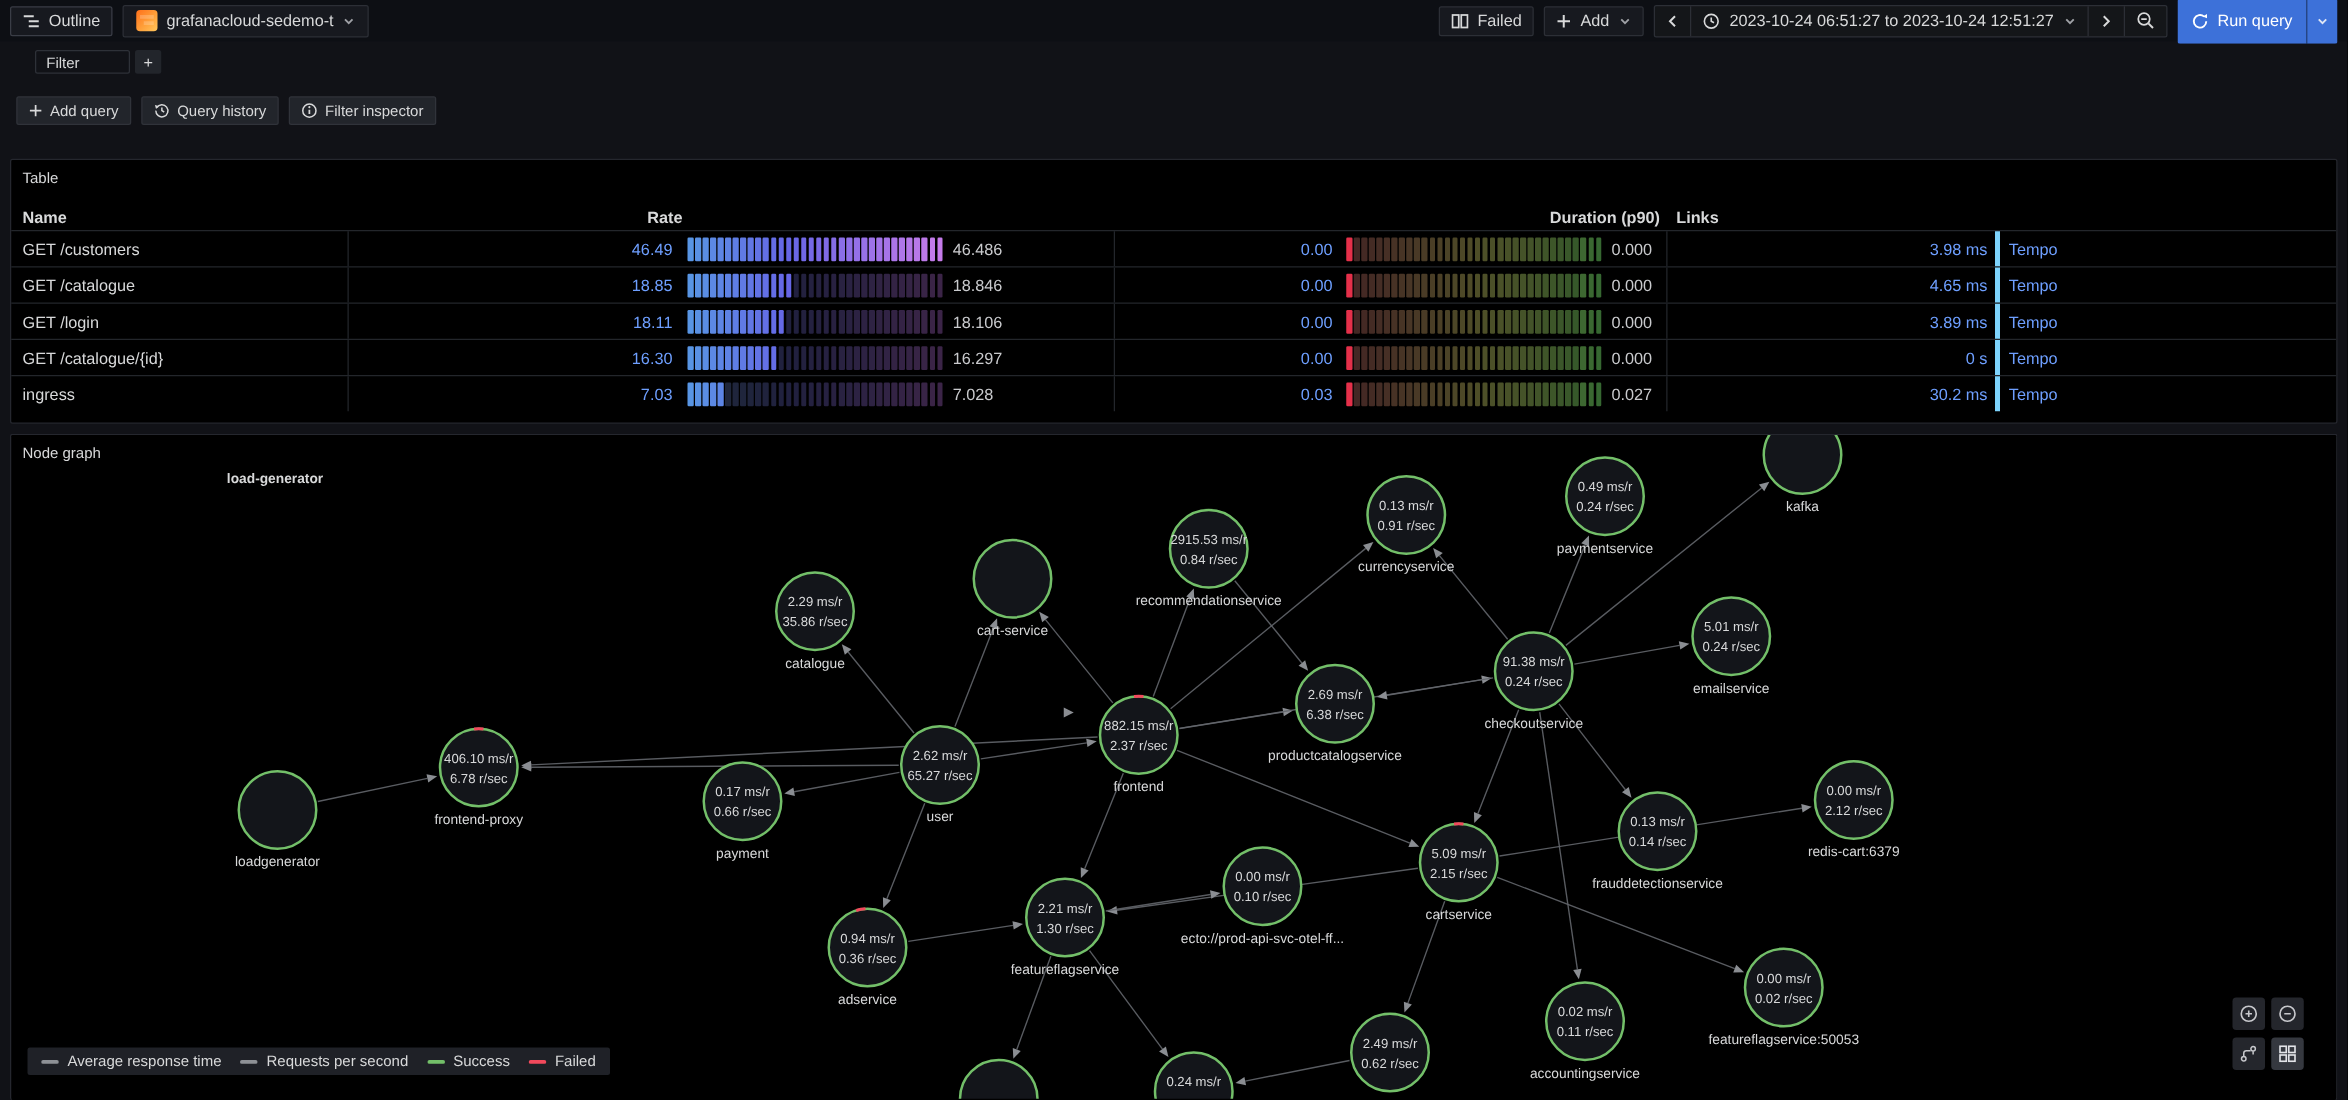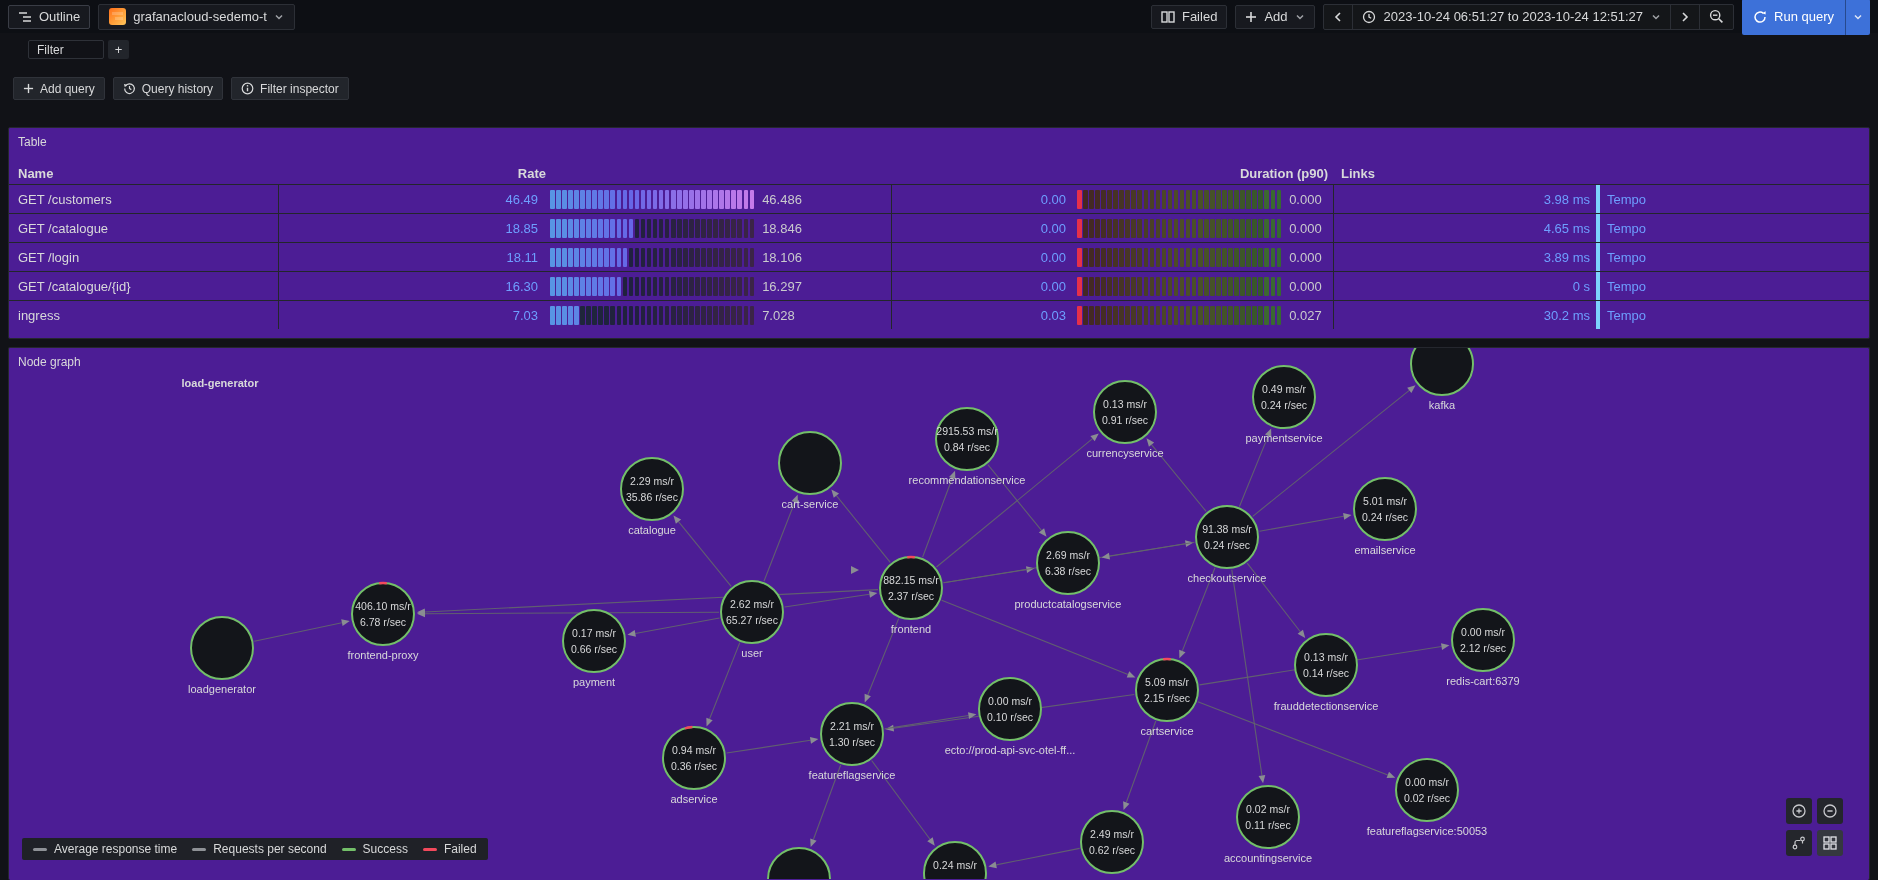--- a/index.html
+++ b/index.html
@@ -31,21 +31,21 @@
   
   .filterbox { position:absolute; left:28px; top:40px; width:76px; height:19px; border:1px solid #2e3138; border-radius:2px;
                font-size:12px; color:#d8d9da; display:flex; align-items:center; padding:0 8px; }
   .plusbox { position:absolute; left:108px; top:40px; width:21px; height:19px; background:#22252b; border-radius:2px;
              display:flex; align-items:center; justify-content:center; font-size:13px; color:#d8d9da; cursor:pointer; }
   .qactions { position:absolute; left:13px; top:77px; display:flex; gap:8px; }
   .qbtn { display:flex; align-items:center; gap:6px; height:23px; padding:0 9px; background:#22252b; border:1px solid #30333a;
           border-radius:2px; font-size:12px; font-weight:500; color:#d8d9da; cursor:pointer; }
 
   
-  .panel { position:absolute; background:#4c1d95; border:1px solid #25272e; border-radius:2px; }
+  .panel { position:absolute; background:#000000; border:1px solid #25272e; border-radius:2px; }
   .panel-title { font-size:12px; color:#d8d9da; padding:7px 9px 0 9px; }
 
   
   #table-panel { left:8px; top:127px; width:1862px; height:212px; }
   .thead, .trow { display:grid; grid-template-columns:270px 613px 442px 266px 1fr; align-items:center; }
   .thead { height:22px; margin-top:13px; font-size:13px; font-weight:700; color:#d8d9da; }
   .h-name { padding-left:9px; }
   .h-rate { width:267px; text-align:right; }
   .h-err  { width:182px; text-align:right; }
   .h-dur  { text-align:right; padding-right:6px; }

